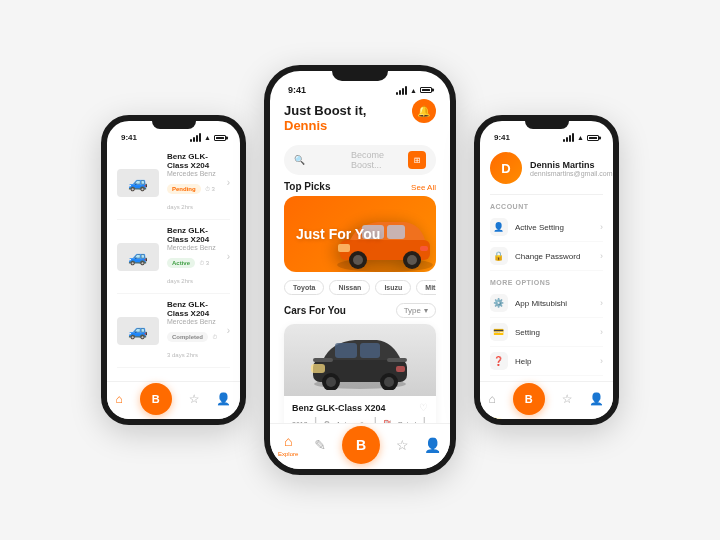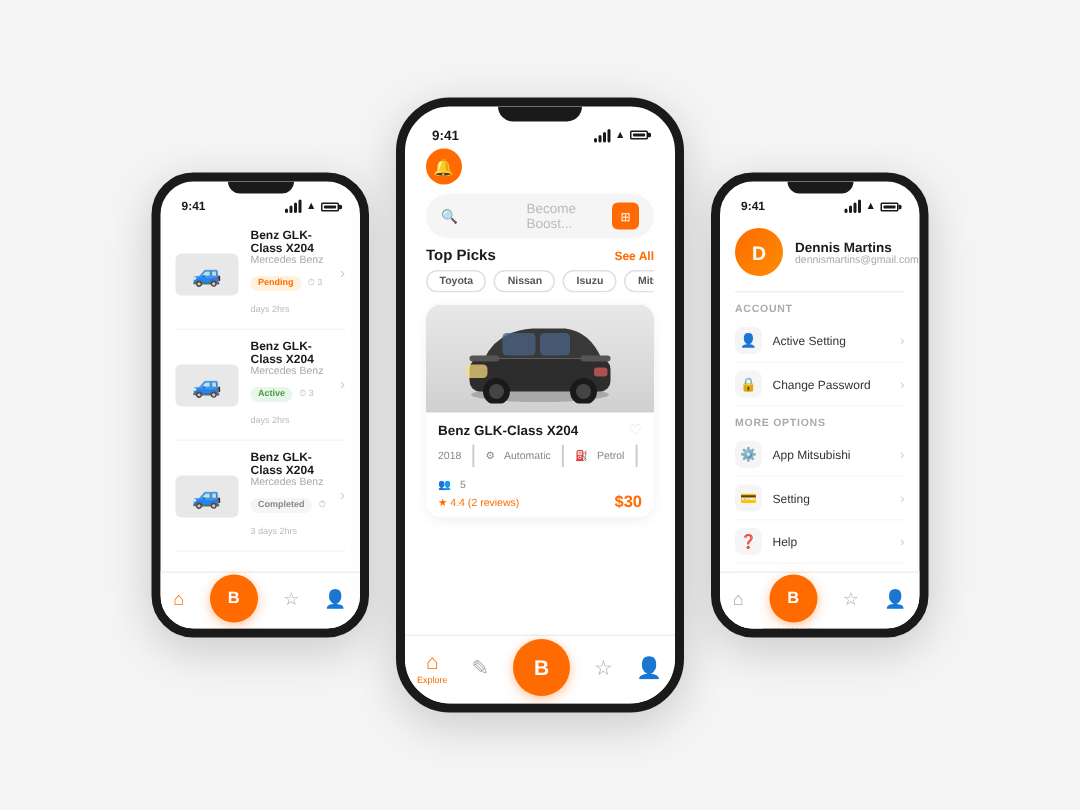--- a/index.html
+++ b/index.html
@@ -272,25 +272,25 @@
       display: flex;
       align-items: center;
       justify-content: center;
       font-size: 8px;
       color: #fff;
     }
 
     .section-header {
       display: flex;
       justify-content: space-between;
-      align-items: center;
+      align-items: flex-end;
       margin: 6px 0 4px;
     }
     .section-title { font-size: 10px; font-weight: 700; color: #1a1a1a; }
-    .see-all { font-size: 8px; color: #ff6b00; font-weight: 700; cursor: pointer; }
+    .see-all { font-size: 8px; color: #ff6b00; font-weight: 400; cursor: pointer; }
 
     .top-picks-banner {
       width: 100%;
       height: 76px;
       background: linear-gradient(135deg, #ff6b00, #ff8c00);
       border-radius: 12px;
       display: flex;
       align-items: center;
       justify-content: center;
       overflow: hidden;
@@ -541,42 +541,72 @@
       </div>
       <span class="wifi-icon">▲</span>
       <div class="battery-icon">
           <div class="battery-fill"></div>
         </div>
     </div>
   </div>
 
   <div class="center-content">
     <div class="header-row">
+      <div class="center-header">
+        <div class="greeting-main">Just Boost it,</div>
+        <div class="greeting-name">Dennis</div>
+      </div>
       <div class="notif-btn">🔔</div>
     </div>
 
     <div class="search-bar">
       <span class="search-icon">🔍</span>
       <span>Become Boost...</span>
       <div class="filter-btn">⊞</div>
     </div>
 
     <div class="section-header">
       <span class="section-title">Top Picks</span>
       <span class="see-all">See All</span>
     </div>
 
+    <div class="top-picks-banner">
+      <div class="banner-text">
+        <div>Just For You</div>
+      </div>
+
+      <svg class="banner-car" width="110" height="62" viewBox="0 0 110 62" fill="none" xmlns="http://www.w3.org/2000/svg">
+        <ellipse cx="55" cy="55" rx="48" ry="7" fill="rgba(0,0,0,0.15)"></ellipse>
+        <rect x="10" y="30" width="90" height="20" rx="6" fill="#e85500"></rect>
+        <path d="M20 30 Q28 14 48 12 L75 12 Q90 14 95 30 Z" fill="#f07020"></path>
+        <rect x="32" y="15" width="22" height="14" rx="3" fill="#b3d4ff" opacity="0.7"></rect>
+        <rect x="57" y="15" width="18" height="14" rx="3" fill="#b3d4ff" opacity="0.7"></rect>
+        <circle cx="28" cy="50" r="9" fill="#1a1a1a"></circle>
+          <circle cx="28" cy="50" r="5" fill="#555"></circle>
+        <circle cx="82" cy="50" r="9" fill="#1a1a1a"></circle>
+          <circle cx="82" cy="50" r="5" fill="#555"></circle>
+        <rect x="8" y="34" width="12" height="8" rx="2" fill="#ffcc80" opacity="0.8"></rect>
+        <rect x="90" y="36" width="8" height="5" rx="2" fill="#ff5555" opacity="0.7"></rect>
+      </svg>
+    </div>
 
     <div class="brand-chips">
       <div class="brand-chip">Toyota</div>
       <div class="brand-chip">Nissan</div>
       <div class="brand-chip">Isuzu</div>
       <div class="brand-chip">Mitsubishi</div>
     </div>
 
+    <div class="cars-header">
+      <span class="section-title">Cars For You</span>
+      <div class="type-btn">
+        <span>Type</span>
+        <span>▾</span>
+      </div>
+    </div>
 
     <div class="car-listing">
       <div class="car-listing-img">
 
         <svg width="110" height="60" viewBox="0 0 110 60" fill="none" xmlns="http://www.w3.org/2000/svg">
           <ellipse cx="55" cy="54" rx="46" ry="5" fill="rgba(0,0,0,0.2)"></ellipse>
           <rect x="8" y="30" width="94" height="22" rx="7" fill="#2d2d2d"></rect>
           <path d="M18 30 Q26 12 50 10 L72 10 Q88 12 96 30 Z" fill="#383838"></path>
           <rect x="30" y="13" width="22" height="15" rx="3" fill="#4a6080" opacity="0.8"></rect>
           <rect x="55" y="13" width="20" height="15" rx="3" fill="#4a6080" opacity="0.8"></rect>

